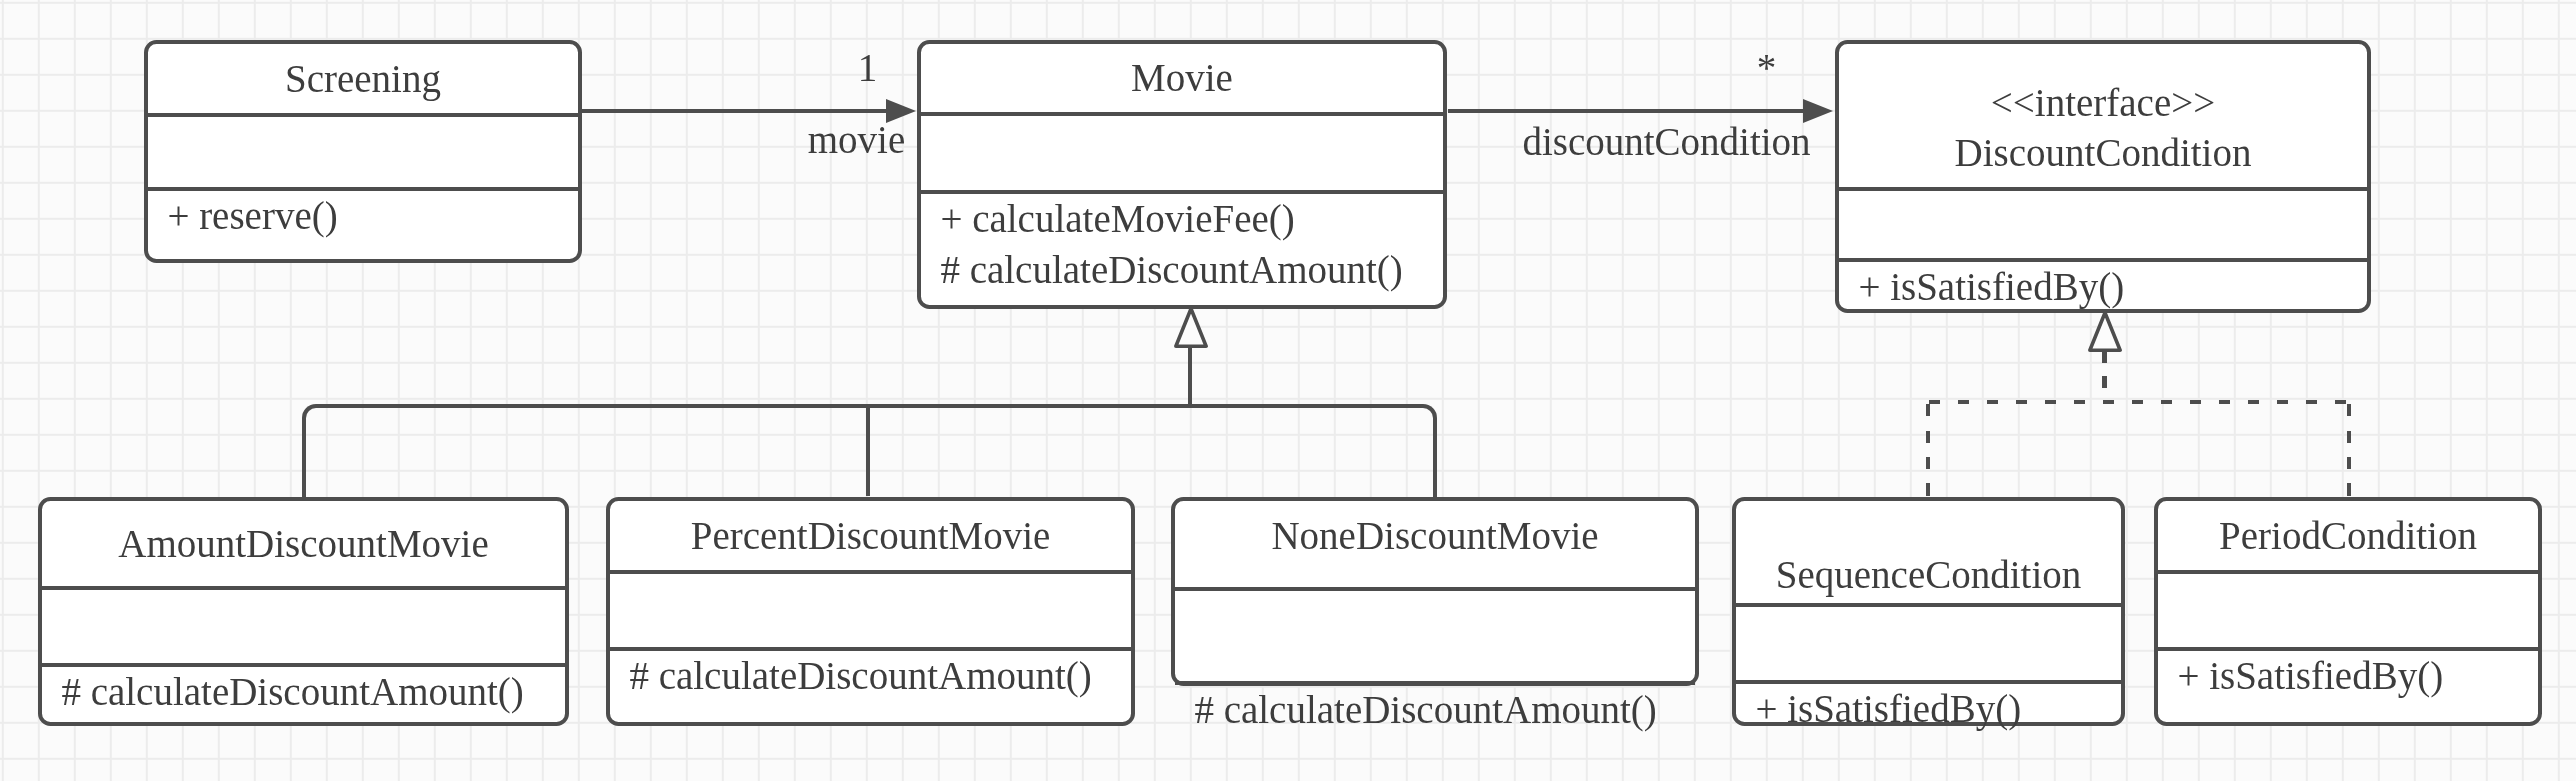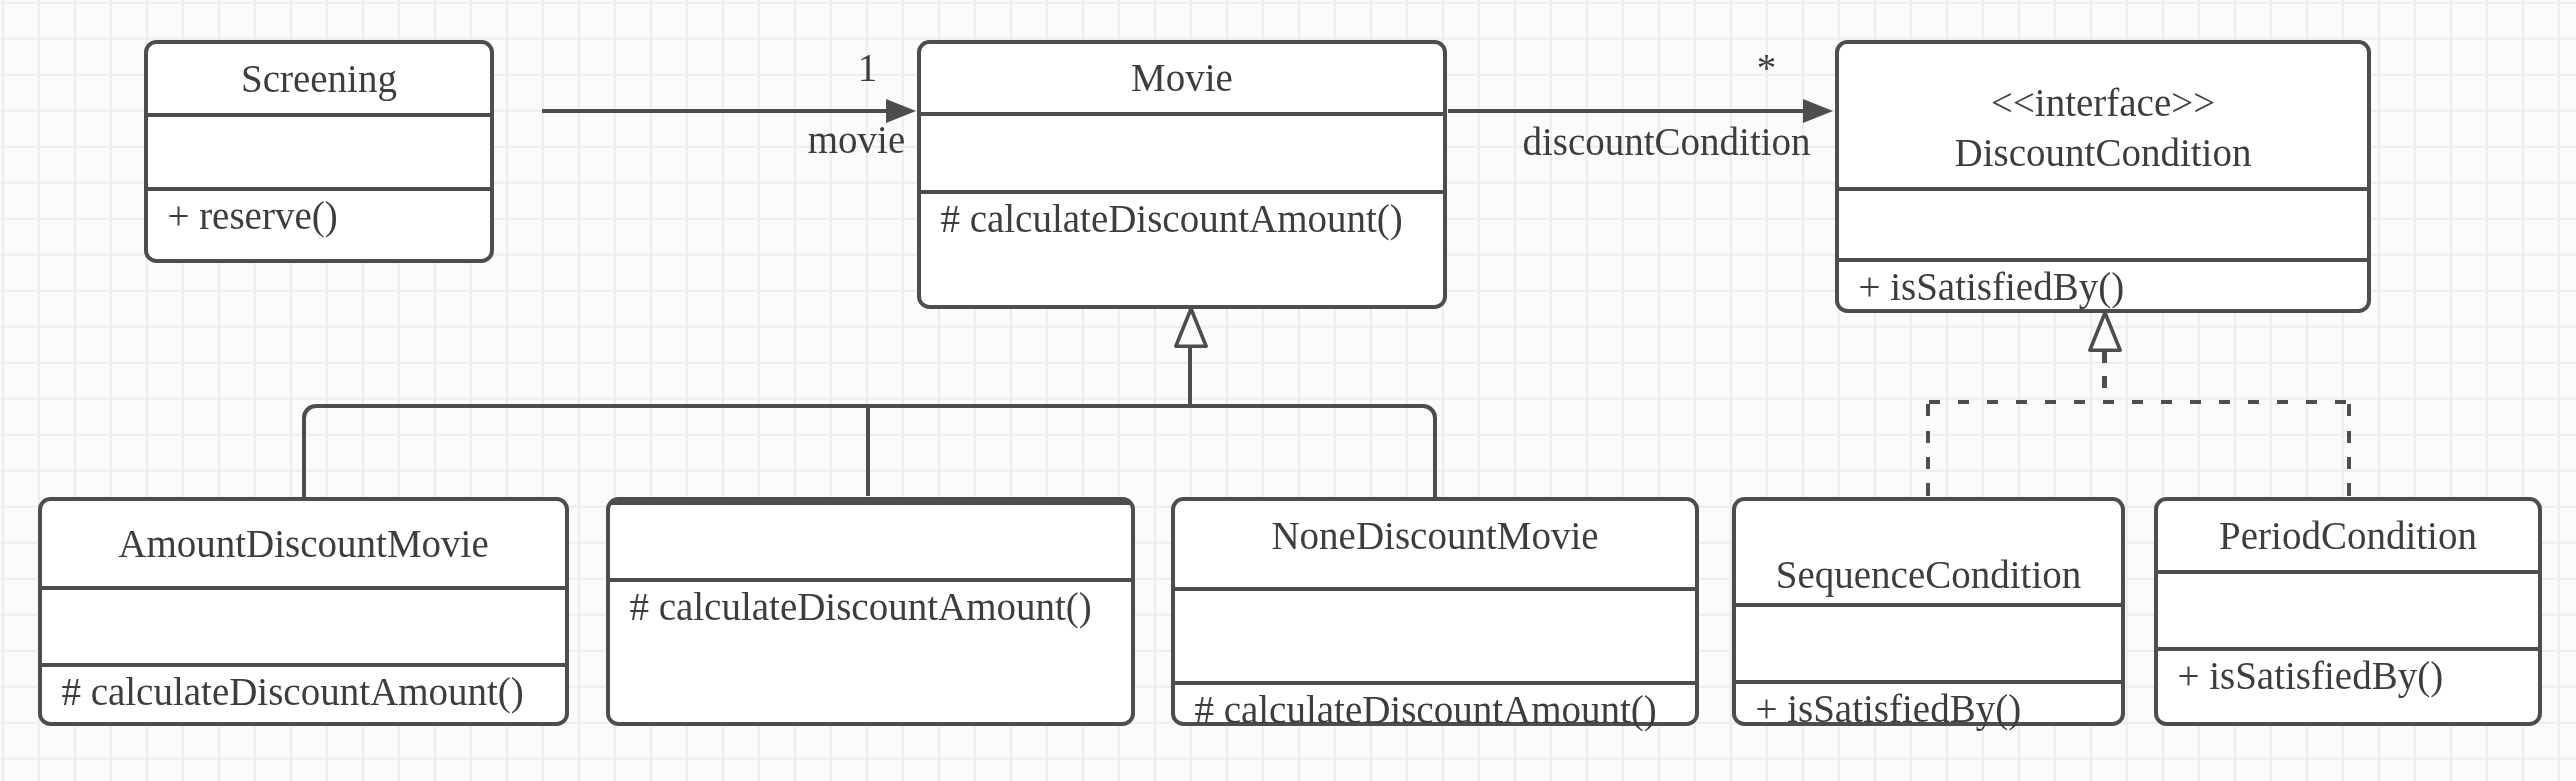--- a/index.html
+++ b/index.html
@@ -110,36 +110,37 @@
   <div>
     <svg class="tri" style="left:2088px; top:311px;" width="34" height="41" viewBox="0 0 38 46">
       <path d="M19 2 L36 44 L2 44 Z" fill="#fcfcfc" stroke="#4d4d4d" stroke-width="4" stroke-linejoin="round"></path>
     </svg>
     <div class="dash-v-thick" style="left:2102px; top:352px; height:48px;"></div>
     <div class="dash-h" style="left:1929px; top:400px; width:417px;"></div>
     <div class="dash-v" style="left:1926px; top:404px; height:93px;"></div>
     <div class="dash-v" style="left:2347px; top:404px; height:93px;"></div>
   </div>
 
-  <div class="uml-class" style="left:144px; top:40px; width:350px; height:223px;">
+  <div class="uml-class" style="left:144px; top:40px; width:438px; height:223px;">
     <div class="cell-title" style="height:69px;">
       <span>Screening</span>
     </div>
     <div class="cell-attrs" style="height:74px;"></div>
     <div class="cell-methods">
       <div>+ reserve()</div>
     </div>
   </div>
 
   <div class="uml-class" style="left:917px; top:40px; width:530px; height:269px;">
     <div class="cell-title" style="height:68px;">
       <span>Movie</span>
     </div>
     <div class="cell-attrs" style="height:78px;"></div>
     <div class="cell-methods">
+      <div>+ calculateMovieFee()</div>
       <div># calculateDiscountAmount()</div>
     </div>
   </div>
 
   <div class="uml-class" style="left:1835px; top:40px; width:536px; height:273px;">
     <div class="cell-title" style="height:119px;margin-top:24px;">
       <span>&lt;&lt;interface&gt;&gt;</span>
       <span>DiscountCondition</span>
     </div>
     <div class="cell-attrs" style="height:71px;"></div>
@@ -152,27 +153,30 @@
     <div class="cell-title" style="height:85px;">
       <span>AmountDiscountMovie</span>
     </div>
     <div class="cell-attrs" style="height:77px;"></div>
     <div class="cell-methods">
       <div># calculateDiscountAmount()</div>
     </div>
   </div>
 
   <div class="uml-class" style="left:606px; top:497px; width:529px; height:229px;">
-    <div class="cell-attrs" style="height:77px;"></div>
-    <div class="cell-methods">
-      <div># calculateDiscountAmount()</div>
-    </div>
-  </div>
-
-  <div class="uml-class" style="left:1171px; top:497px; width:528px; height:229px;gap:17px;">
+    <div class="cell-title" style="height:69px;">
+      <span>PercentDiscountMovie</span>
+    </div>
+    <div class="cell-attrs" style="height:77px;"></div>
+    <div class="cell-methods">
+      <div># calculateDiscountAmount()</div>
+    </div>
+  </div>
+
+  <div class="uml-class" style="left:1171px; top:497px; width:528px; height:189px;gap:17px;">
     <div class="cell-title" style="height:69px;">
       <span>NoneDiscountMovie</span>
     </div>
     <div class="cell-attrs" style="height:77px;"></div>
     <div class="cell-methods">
       <div># calculateDiscountAmount()</div>
     </div>
   </div>
 
   <div class="uml-class" style="left:1732px; top:497px; width:393px; height:229px;">

